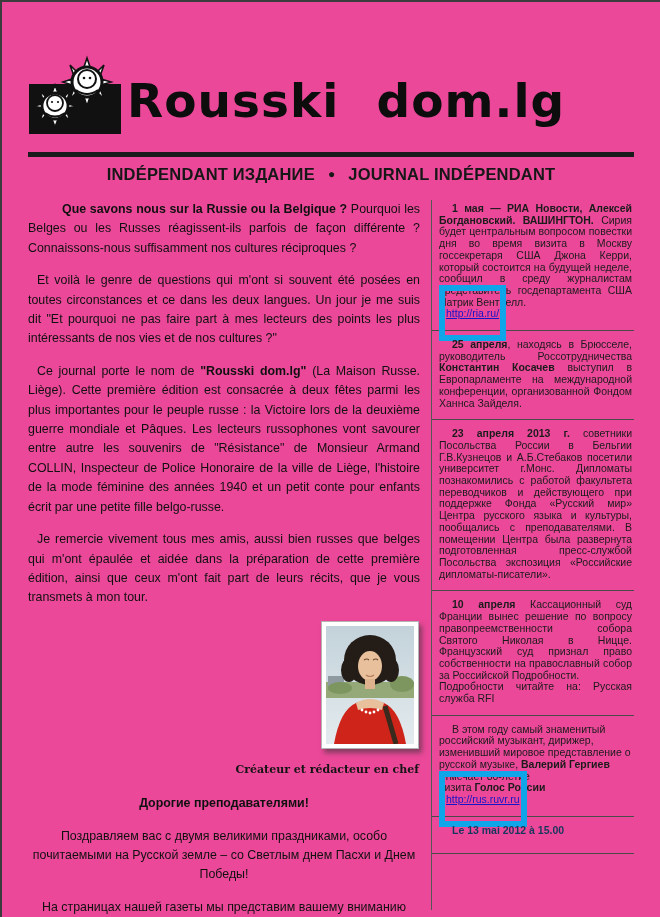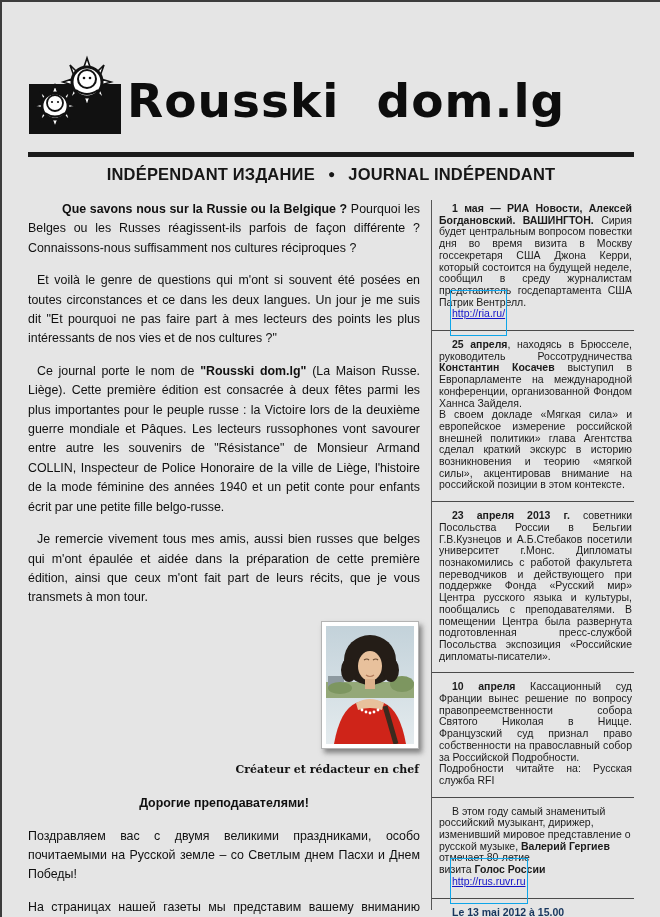--- a/index.html
+++ b/index.html
@@ -1,17 +1,17 @@
 <!DOCTYPE html>
 <html><head>
 <meta charset="utf-8">
 <style>
   html,body{margin:0;padding:0;background:#fff;}
   body{font-family:"Liberation Sans",sans-serif;}
-  .page{position:relative;box-sizing:border-box;width:660px;height:917px;background:#e5e5e5;
+  .page{position:relative;box-sizing:border-box;width:660px;height:917px;background:#ec4899;
         border-left:2px solid #3c3c3c;border-top:2px solid #3c3c3c;
         padding:50px 26px 0 26px;overflow:hidden;}
   
   .logo-row{display:flex;align-items:center;gap:6px;height:88px;margin-left:1px;}
   .logo-title{font-family:"DejaVu Sans",sans-serif;font-size:47px;font-weight:800;
               letter-spacing:1px;word-spacing:20px;line-height:1;white-space:nowrap;
               color:#0d0d0d;padding-top:8px;}
   .bar{height:5px;background:#1b1b1b;margin-top:12px;}
   .tagline{text-align:center;font-weight:bold;font-size:16.5px;color:#171717;
            margin-top:8px;letter-spacing:.2px;}
@@ -23,31 +23,31 @@
              font-size:10.5px;line-height:11.7px;color:#1b1b1b;}
   .p{margin:0 0 13px;text-indent:9px;}
   .p-first{text-indent:34px;}
   .photo-wrap{text-align:right;margin:6px 1px 2px 0;}
   .photo-frame{display:inline-block;background:#fff;padding:4px;border:1px solid #b3b3b3;
                box-shadow:3px 4px 5px rgba(50,50,50,.55);}
   .photo-frame svg{display:block;}
   .caption{font-family:"DejaVu Serif",serif;font-weight:bold;font-size:11px;line-height:17px;
            text-align:right;margin:6px 1px 16px 0;color:#141414;}
   .greet-title{text-align:center;font-weight:bold;margin:2px 0 13px;}
-  .greet{margin:0 0 13px;}
+  .greet{text-align:center;margin:0 0 13px;}
   
   .news-item{padding:8px 2px 10px 7px;margin-left:-7px;border-bottom:1px solid #4a4a4a;
              text-align:justify;}
   .news-item.first{padding-top:3px;}
   .np{margin:0;}
   .ind{text-indent:13px;}
   .left-al{text-align:left;}
   .gap-b{margin-bottom:7px;}
-  .lnk{color:#1414c8;text-decoration:underline;border:1px solid #0ea5e9;padding:16px 1px;
-       white-space:nowrap;cursor:pointer;margin-left:11px;}
+  .lnk{color:#1414c8;text-decoration:underline;border:6px solid #0ea5e9;padding:16px 1px;
+       white-space:nowrap;cursor:pointer;}
 </style>
 </head>
 <body>
 
 <div class="page">
 
   <header>
     <div class="logo-row">
       <svg width="92" height="84" viewBox="0 0 92 84">
         <rect x="0" y="30" width="92" height="50" fill="#111"></rect>
@@ -134,21 +134,20 @@
 
     <div class="col-right">
 
       <div class="news-item first">
         <p class="np ind"><span style="font-weight: bold;">1 мая — РИА Новости, Алексей Богдановский. ВАШИНГТОН.</span><span> Сирия будет центральным вопросом повестки дня во время визита в Москву госсекретаря США Джона Керри, который состоится на будущей неделе, сообщил в среду журналистам представитель госдепартамента США Патрик Вентрелл.</span></p>
         <p class="np"><a class="lnk">http://ria.ru/</a></p>
       </div>
 
       <div class="news-item">
         <p class="np ind"><span style="font-weight: bold;">25 апреля</span><span>, находясь в Брюсселе, руководитель Россотрудничества </span><span style="font-weight: bold;">Константин Косачев</span><span> выступил в Европарламенте на международной конференции, организованной Фондом Ханнса Зайделя.</span></p>
-        <p class="np"><span>В своем докладе «Мягкая сила» и европейское измерение российской внешней политики» глава Агентства сделал краткий экскурс в историю возникновения и теорию «мягкой силы», акцентировав внимание на российской позиции в этом контексте.</span></p>
       </div>
 
       <div class="news-item">
         <p class="np ind"><span style="font-weight: bold;">23 апреля 2013 г.</span><span> советники Посольства России в Бельгии Г.В.Кузнецов и А.Б.Стебаков посетили университет г.Монс. Дипломаты познакомились с работой факультета переводчиков и действующего при поддержке Фонда «Русский мир» Центра русского языка и культуры, пообщались с преподавателями. В помещении Центра была развернута подготовленная пресс-службой Посольства экспозиция «Российские дипломаты-писатели».</span></p>
       </div>
 
       <div class="news-item">
         <p class="np ind"><span style="font-weight: bold;">10 апреля</span><span> Кассационный суд Франции вынес решение по вопросу правопреемственности собора Святого Николая в Ницце. Французский суд признал право собственности на православный собор за Российской Подробности.</span></p>
         <p class="np"><span>Подробности читайте на: Русская служба RFI</span></p>
       </div>

